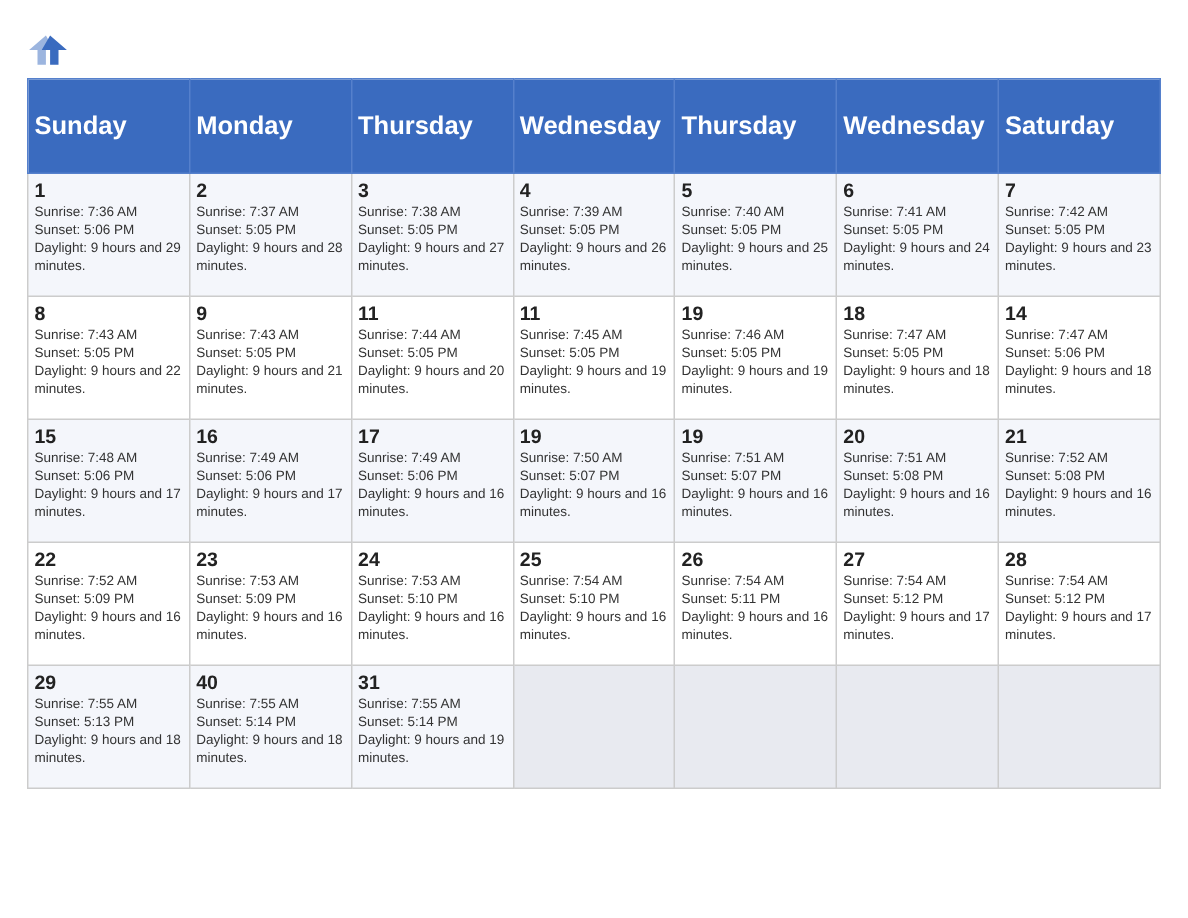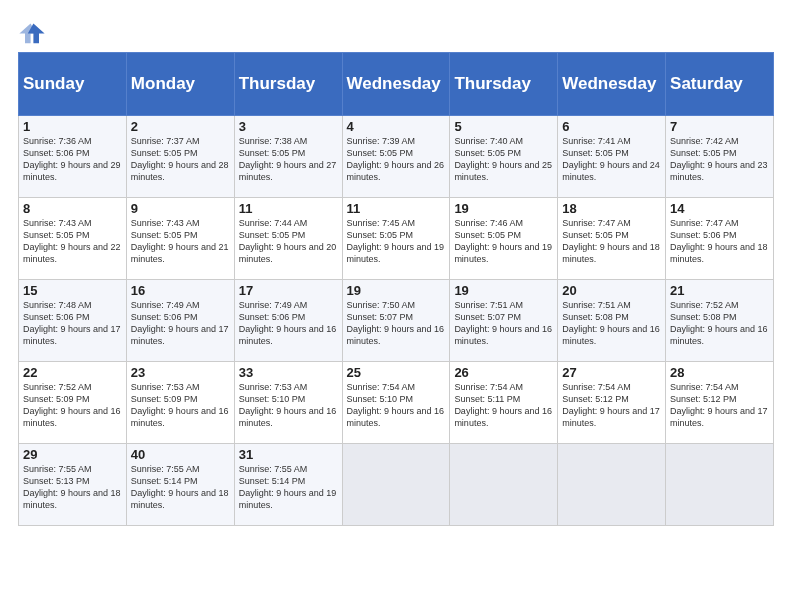--- a/index.html
+++ b/index.html
@@ -316,21 +316,21 @@
         </td>
           <td>
           <span class="day-number">23</span>
           <div class="day-info">
             Sunrise: 7:53 AM<br>
             Sunset: 5:09 PM<br>
             Daylight: 9 hours and 16 minutes.
           </div>
         </td>
           <td>
-          <span class="day-number">33</span>
+          <span class="day-number">24</span>
           <div class="day-info">
             Sunrise: 7:53 AM<br>
             Sunset: 5:10 PM<br>
             Daylight: 9 hours and 16 minutes.
           </div>
         </td>
           <td>
           <span class="day-number">25</span>
           <div class="day-info">
             Sunrise: 7:54 AM<br>

